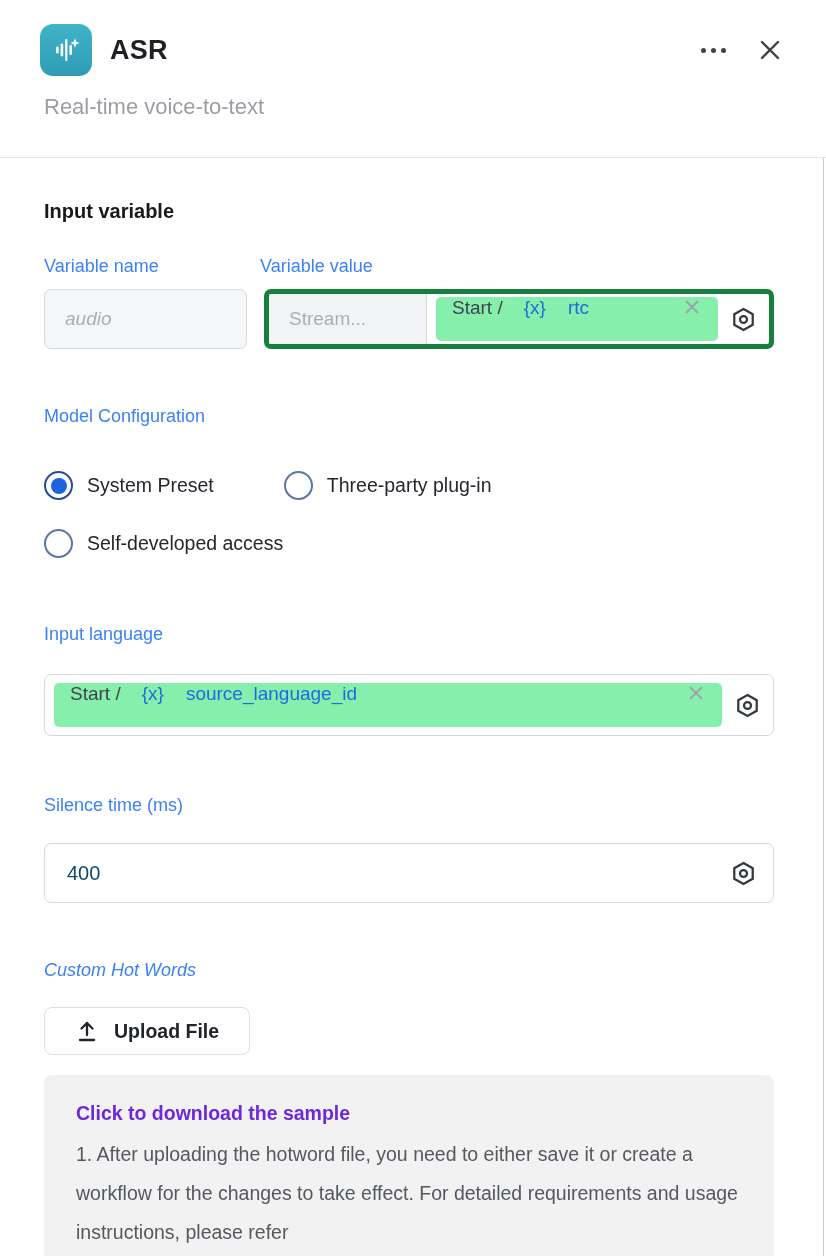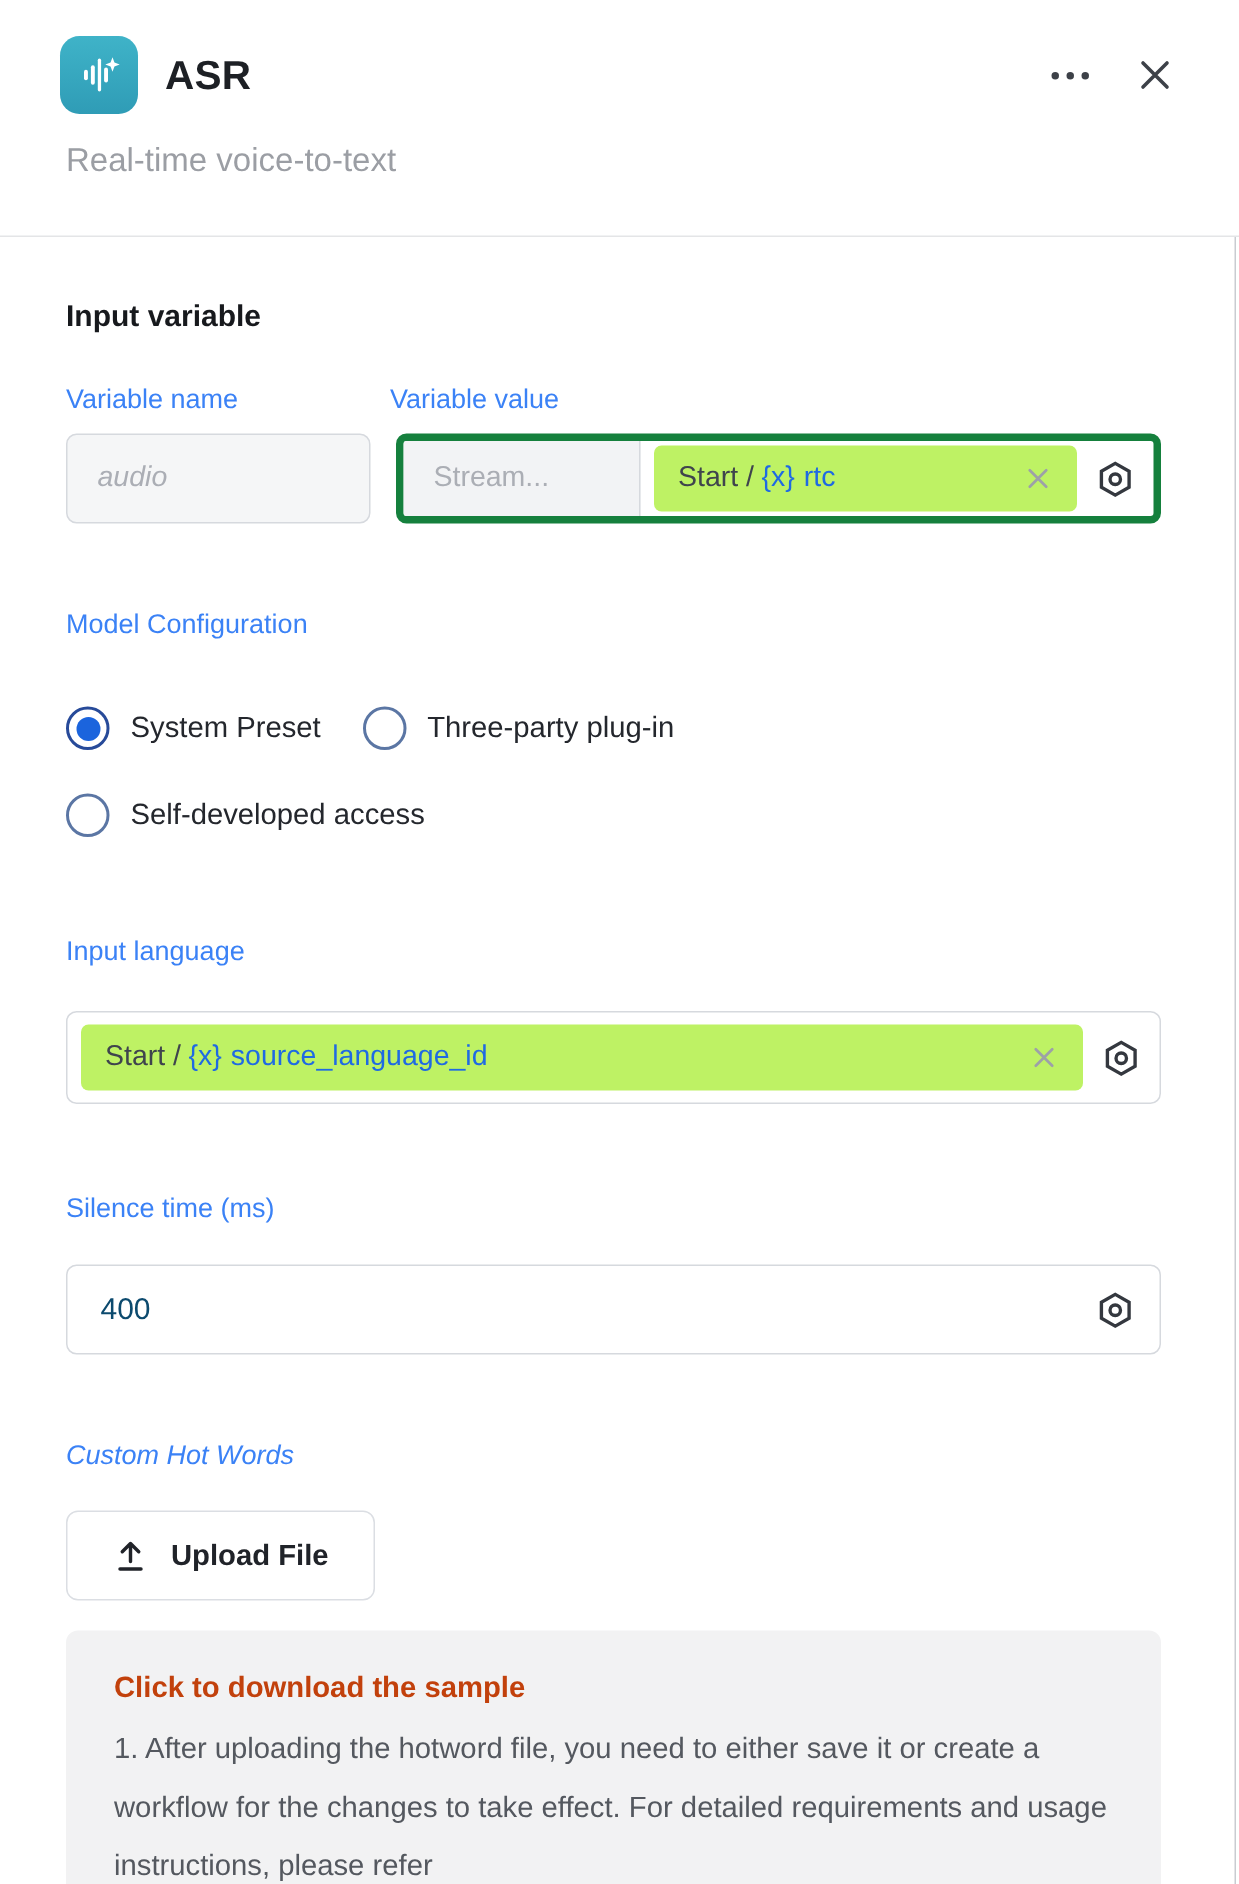--- a/index.html
+++ b/index.html
@@ -78,34 +78,34 @@
   .seg-stream {
     width: 158px; flex: 0 0 auto;
     background: #f2f3f5; border-right: 1px solid #d6d9de;
     display: flex; align-items: center; padding-left: 20px;
     font-size: 19px; color: #abaeb5;
   }
   .seg-value {
     flex: 1; display: flex; align-items: center; padding: 0 12px 0 9px; gap: 12px;
   }
   .ref-chip {
-    flex: 1; height: 44px; background: #bef264; border-radius: 5px;
-    display: flex; align-items: center; padding: 0 16px;
-    font-size: 19px; white-space: nowrap; overflow: hidden;
+    flex: 1; height: 44px; background: #86efac; border-radius: 5px;
+    display: flex; align-items: flex-start; padding: 0 16px;
+    font-size: 19px; white-space: nowrap; overflow: hidden; gap: 16px;
   }
   .ref-chip .ref-prefix { color: #3f444d; }
   .ref-chip .ref-token { color: #1f6ae3; margin-left: 5px; }
   .ref-chip .ref-name { color: #1f6ae3; margin-left: 6px; }
   .chip-clear { margin-left: auto; cursor: pointer; display: flex; align-items: center; }
 
   .hex-btn { flex: 0 0 auto; display: flex; align-items: center; justify-content: center; cursor: pointer; }
 
   
   .radio-rows { margin-top: 44px; }
-  .radio-row { display: flex; align-items: center; gap: 28px; }
+  .radio-row { display: flex; align-items: center; gap: 70px; }
   .radio-row + .radio-row { margin-top: 29px; }
   .radio-option { display: flex; align-items: center; cursor: pointer; }
   .radio-circle {
     width: 29px; height: 29px; border-radius: 50%;
     border: 2.5px solid #5b76a4; background: #fff;
     display: flex; align-items: center; justify-content: center;
     flex: 0 0 auto;
   }
   .radio-option.selected .radio-circle { border-color: #274a99; }
   .radio-option.selected .radio-circle::after {
@@ -133,33 +133,33 @@
     flex: 1; border: none; outline: none; height: 100%;
     font-family: "Liberation Sans", sans-serif;
     font-size: 20px; color: #0c4a6e; padding-left: 22px; background: transparent;
   }
   .silence-field .hex-btn { padding-right: 16px; }
 
   .hotwords-label { margin-top: 57px; font-style: italic; }
   .upload-btn {
     margin-top: 26px;
     display: inline-flex; align-items: center; gap: 15px;
-    height: 60px; padding: 0 30px;
+    height: 48px; padding: 0 30px;
     border: 1px solid #dbdee3; border-radius: 8px; background: #fff;
     font-size: 19.5px; font-weight: 700; color: #202329;
     cursor: pointer;
   }
 
   .info-box {
     margin-top: 20px;
     background: #f2f2f3; border-radius: 8px;
     padding: 27px 30px 46px 32px;
   }
   .info-link {
-    font-size: 19.5px; font-weight: 700; color: #c2410c; cursor: pointer;
+    font-size: 19.5px; font-weight: 700; color: #6d28d9; cursor: pointer;
     display: inline-block;
   }
   .info-body {
     margin-top: 10px;
     font-size: 19.5px; color: #54585f; line-height: 39px;
   }
 </style>
 </head>
 <body>
 

